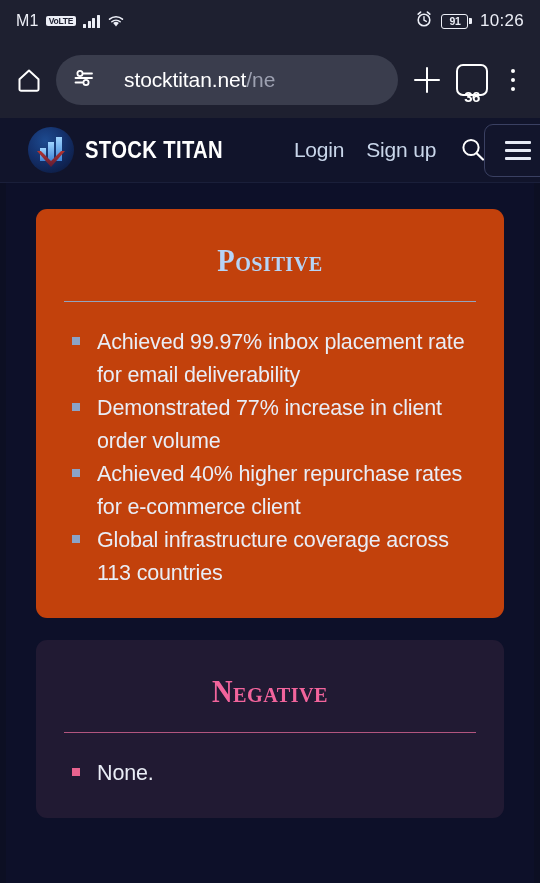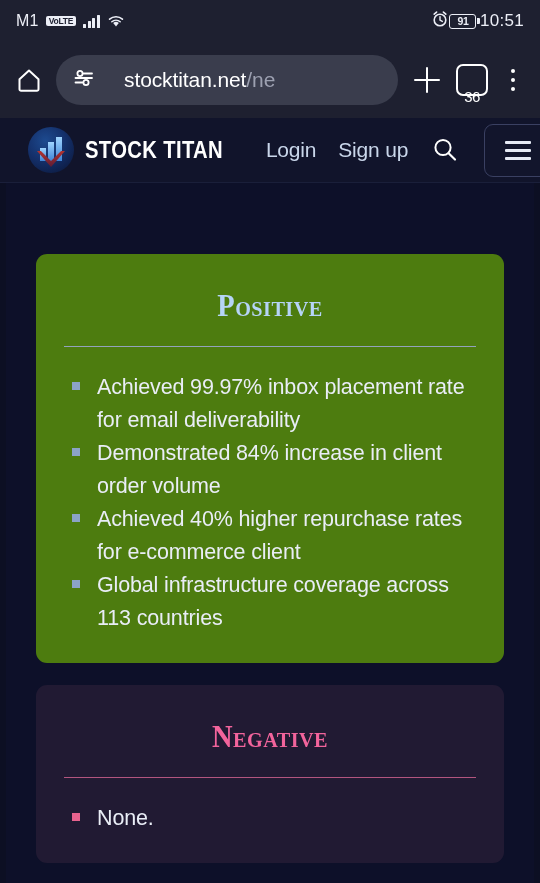--- a/index.html
+++ b/index.html
@@ -12,21 +12,21 @@
 
   
   .statusbar{
     height:42px; width:100%;
     background:#1e2030;
     display:flex; align-items:center;
     padding:0 16px;
     color:#e8eaf2;
   }
   .sb-left{ display:flex; align-items:center; gap:7px; }
-  .sb-right{ margin-left:auto; display:flex; align-items:center; gap:0; }
+  .sb-right{ margin-left:auto; display:flex; align-items:center; gap:8px; }
   .carrier{ font-size:16px; letter-spacing:.2px; color:#eceef6; }
   .volte{
     font-size:8.5px; font-weight:bold; color:#1e2030; background:#eceef6;
     border-radius:2px; padding:1px 3px; line-height:1.05; letter-spacing:-.2px;
   }
   .bars{ display:flex; align-items:flex-end; gap:1.5px; height:14px; }
   .bars i{ display:block; width:3px; background:#eceef6; border-radius:.5px; }
   .bars i:nth-child(1){height:4px}
   .bars i:nth-child(2){height:7px}
   .bars i:nth-child(3){height:10px}
@@ -65,21 +65,21 @@
   .plus-btn{ width:34px; height:34px; flex:none; position:relative; }
   .plus-btn:before,.plus-btn:after{
     content:""; position:absolute; background:#fff; border-radius:1px;
   }
   .plus-btn:before{ left:50%; top:4px; width:2.6px; height:26px; margin-left:-1.3px;}
   .plus-btn:after{ top:50%; left:4px; height:2.6px; width:26px; margin-top:-1.3px;}
   .tabcount{
     width:32px; height:32px; border:2.4px solid #fff; border-radius:7px;
     display:flex; align-items:center; justify-content:center; flex:none;
   }
-  .tabcount span{ font-size:15px; color:#fff; font-weight:400; letter-spacing:-.5px;margin-top:32px;}
+  .tabcount span{ font-size:15px; color:#fff; font-weight:700; letter-spacing:-.5px;margin-top:32px;}
   .kebab{ width:26px; height:34px; flex:none; display:flex; flex-direction:column;
           align-items:center; justify-content:center; gap:4.5px;}
   .kebab i{ width:4.6px; height:4.6px; background:#fff; border-radius:50%; display:block;}
 
   
   .siteheader{
     height:65px; width:100%;
     background:#11142b;
     display:flex; align-items:center;
     padding-left:28px; gap:0;
@@ -102,21 +102,21 @@
   }
   .brand{
     font-size:23px; font-weight:bold; color:#ffffff;
     letter-spacing:.4px; margin-left:11px;
     transform:scaleX(.88); transform-origin:left center;
     white-space:nowrap;
   }
   .navlink{
     font-size:21px; color:#c9d6ea; white-space:nowrap; letter-spacing:-.2px;
   }
-  .nav-login{ margin-left:24px; }
+  .nav-login{ margin-left:52px; }
   .nav-signup{ margin-left:22px; }
   .search-ico{ margin-left:22px; width:30px; height:30px; flex:none;}
   .menu-btn{
     position:absolute; right:-12px; top:6px;
     width:68px; height:53px;
     border:1px solid #3a4062; border-radius:9px;
     display:flex; align-items:center; justify-content:center;
     background:#12152c;
   }
   .menu-btn i{
@@ -134,21 +134,21 @@
   .content{
     background:#0d1029;
     height:100%;
     padding:26px 30px 0 30px;
   }
 
   .card{
     border-radius:11px;
     padding:34px 26px 28px 26px;
   }
-  .card.positive{ background:#4d7c0f;margin-top:45px; }
+  .card.positive{ background:#c2410c; }
   .card.negative{ background:#211a33; margin-top:22px; }
 
   .card-title{
     text-align:center;
     font-family:"Liberation Serif", serif;
     font-weight:bold;
     font-size:31px;
     font-variant:small-caps;
     letter-spacing:.5px;
     transform:scaleX(.92);
@@ -205,21 +205,21 @@
         <path d="M9 6.6 V10 L11.3 11.4" stroke="#eceef6" stroke-width="1.4" fill="none" stroke-linecap="round"></path>
         <path d="M3.2 4.2 L5.6 2.1 M14.8 4.2 L12.4 2.1" stroke="#eceef6" stroke-width="1.6" stroke-linecap="round"></path>
       </svg>
     </span>
     <span class="battery">
       <span class="batt-body">
           <span>91</span>
         </span>
       <span class="batt-cap"></span>
     </span>
-    <span class="clock">10:51</span>
+    <span class="clock">10:26</span>
   </div>
 </div>
 
 <div class="browserbar">
   <span class="home-ico">
     <svg width="30" height="30" viewBox="0 0 30 30">
       <path d="M5.5 14.2 L15 5.6 L24.5 14.2 V24.2 A1.6 1.6 0 0 1 22.9 25.8 H7.1 A1.6 1.6 0 0 1 5.5 24.2 Z" stroke="#ffffff" stroke-width="2" fill="none" stroke-linejoin="round"></path>
     </svg>
   </span>
 
@@ -271,21 +271,21 @@
 </div>
 
 <div class="page">
   <div class="content">
 
     <div class="card positive">
       <div class="card-title">Positive</div>
       <div class="divider"></div>
       <ul class="bullets">
         <li>Achieved 99.97% inbox placement rate for email deliverability</li>
-        <li>Demonstrated 84% increase in client order volume</li>
+        <li>Demonstrated 77% increase in client order volume</li>
         <li>Achieved 40% higher repurchase rates for e-commerce client</li>
         <li>Global infrastructure coverage across 113 countries</li>
       </ul>
     </div>
 
     <div class="card negative">
       <div class="card-title">Negative</div>
       <div class="divider"></div>
       <ul class="bullets">
         <li>None.</li>

